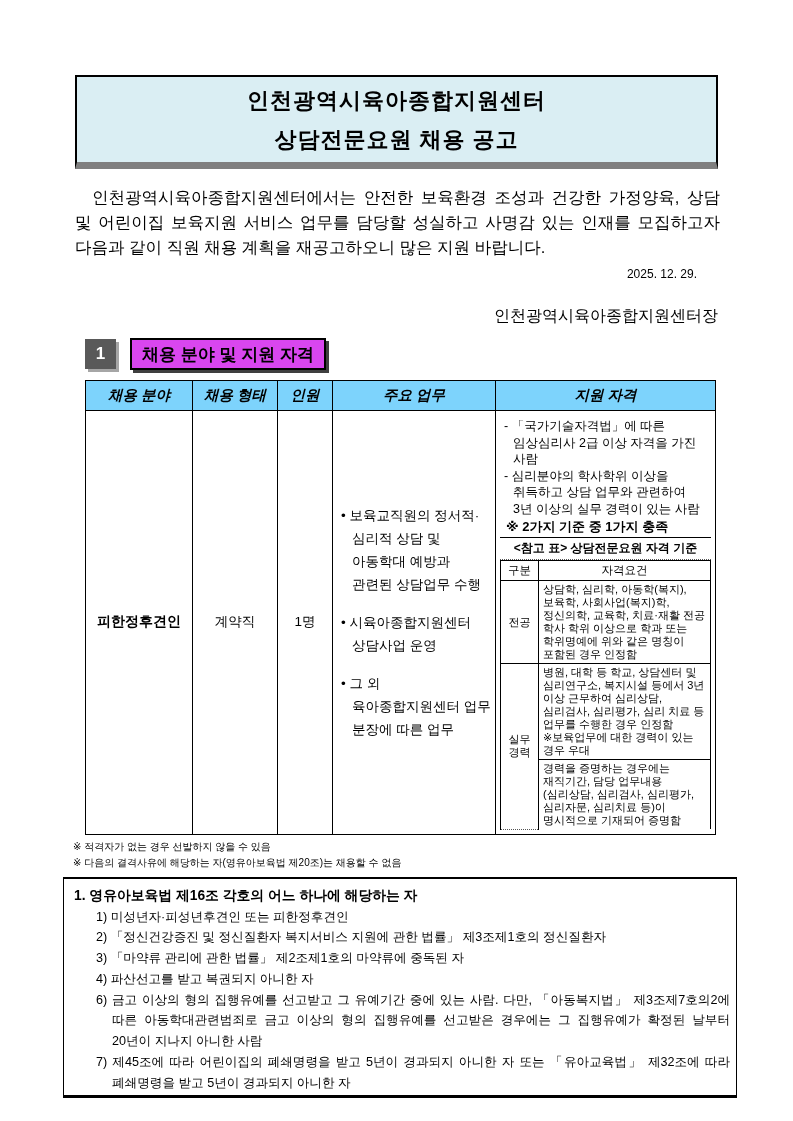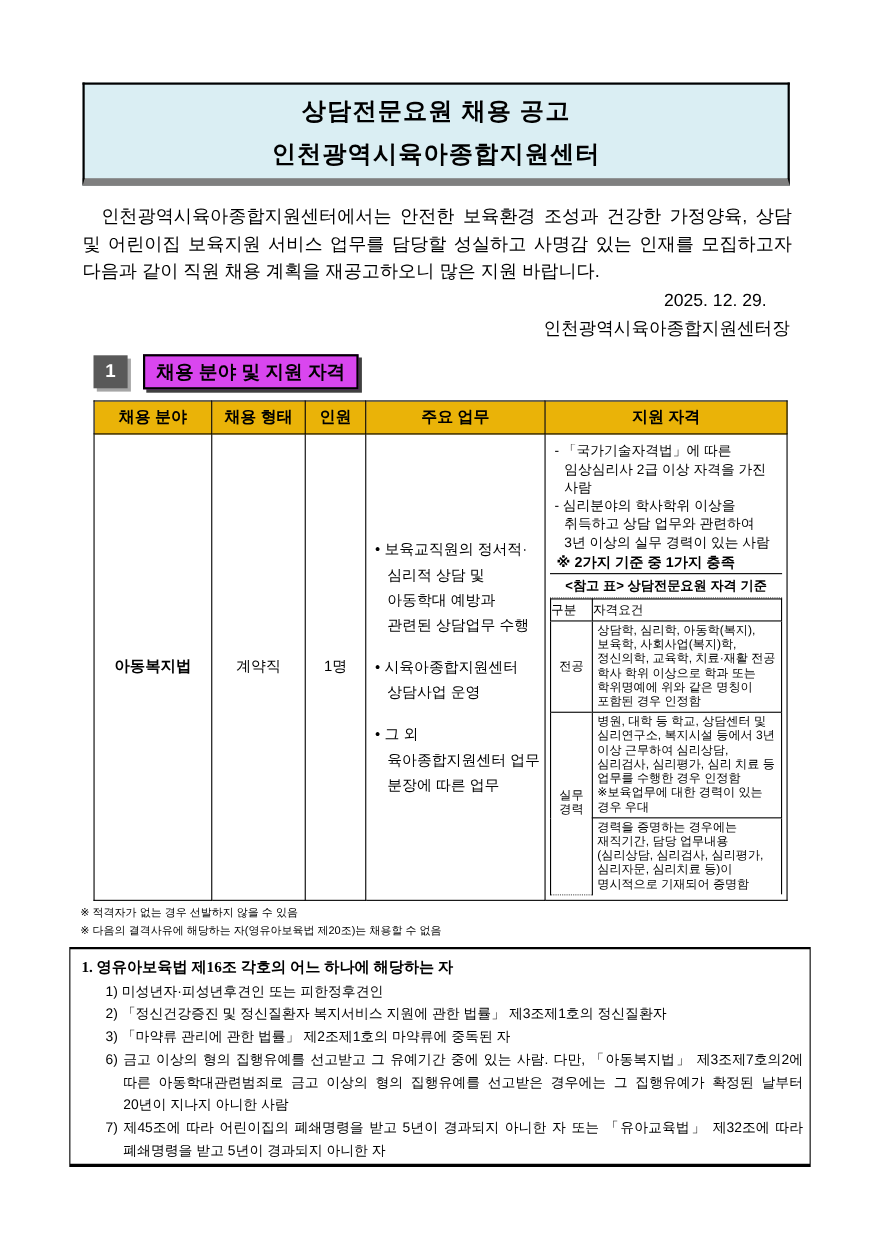--- a/index.html
+++ b/index.html
@@ -18,84 +18,84 @@
   }
   .header-box .t-line { font-size:22px; font-weight:bold; line-height:39px; letter-spacing:1px; }
 
   
   .intro {
     margin:16px 73px 0 75px;
     font-size:16.5px; line-height:25px;
     text-align:justify; word-break:keep-all;
     text-indent:17px; font-weight:500;
   }
-  .date-line { margin:1px 96px 0 0; text-align:right; font-size:16px; line-height:26px; }
+  .date-line { margin:1px 96px 16px 0; text-align:right; font-size:12px; line-height:26px; }
   .signer-line { margin:0 75px 0 0; text-align:right; font-size:16px; line-height:26px; }
 
   
   .section-header { margin:9px 0 0 85px; display:flex; align-items:stretch; height:32px; }
   .sec-badge {
     width:31px; height:30px; background:var(--badge-bg,#595959); color:#fff;
     font-size:17px; font-weight:bold; display:flex; align-items:center; justify-content:center;
     box-shadow:3px 3px 0 #a6a6a6; margin-top:1px;
   }
   .sec-title {
     margin-left:14px; border:2px solid #000; background:#d946ef;
     box-shadow:3px 3px 0 #3f3f3f;
     padding:3px 10px 2px 10px; font-size:17px; font-weight:bold; line-height:23px;
   }
 
   
   table.recruit { margin:10px 0 0 85px; width:630px; border-collapse:collapse; table-layout:fixed; }
   table.recruit th, table.recruit td { border:1px solid #000; }
   table.recruit { border:1.5px solid #000; }
-  table.recruit thead th { font-size:14.5px; font-weight:bold; text-align:center; height:30px; background:#eab308; }
+  table.recruit thead th { font-size:14.5px; font-weight:bold; text-align:center; height:30px; background:#7dd3fc;font-style:italic; }
   td.c-field { text-align:center; font-weight:bold; font-size:14px; vertical-align:middle; }
   td.c-type, td.c-count { text-align:center; font-size:13.5px; vertical-align:middle; }
   td.c-duties { vertical-align:middle; padding:6px 4px 6px 8px; font-size:13.5px;margin-left:40px; }
   .duty { line-height:23px; padding-left:11px; text-indent:-11px; margin-bottom:15px; word-break:keep-all; }
   .duty:last-child { margin-bottom:0; }
 
   td.c-qual { vertical-align:top; padding:4px; font-size:12.5px; }
   .qual-top { padding:3px 3px 1px 4px; border-bottom:1.5px solid #000; }
   .dash-item { line-height:16.5px; padding-left:9px; text-indent:-9px; word-break:keep-all; }
   .qual-note { font-weight:bold; font-size:13px; line-height:19px; padding-left:2px; }
   .ref-title { text-align:center; font-weight:bold; font-size:12px; line-height:21px;
                border-bottom:1px dotted #555; }
   table.ref { width:100%; border-collapse:collapse; table-layout:fixed; font-size:11px; }
   table.ref th, table.ref td { border-bottom:1px dotted #555; }
-  table.ref th { font-weight:normal; text-align:left; font-size:11.5px; height:20px;margin-top:23px; }
+  table.ref th { font-weight:normal; text-align:center; font-size:11.5px; height:20px;margin-top:23px; }
   table.ref .vline { border-left:1px solid #000; }
   table.ref td { padding:2px 2px 2px 4px; line-height:13px; vertical-align:middle; word-break:keep-all; }
   table.ref td.lbl { text-align:center; padding:0; }
   table.ref tr:last-child td { border-bottom:none; }
   .ref-note { font-weight:normal; }
 
   
   .notes { margin:4px 0 0 73px; font-size:10px; }
   .note-line { line-height:16.5px; }
 
   
   .dq-box {
     margin:5px 0 0 63px; width:674px;
     border:1px solid #000; border-top-width:2px; border-bottom-width:3px;
     padding:4px 6px 1px 8px;
     word-break:keep-all;
   }
-  .dq-title { font-size:13.8px; font-weight:bold; line-height:22px; padding-left:2px; margin-top:2px;font-family:Liberation Serif, serif; }
+  .dq-title { font-size:13.8px; font-weight:bold; line-height:22px; padding-left:2px; margin-top:2px; }
   .dq-item { font-size:12.6px; line-height:20.8px; padding-left:40px; text-indent:-16px; text-align:justify; }
 </style>
 </head>
 <body>
 
 <div class="page">
 
   <div class="header-box">
+    <div class="t-line">인천광역시육아종합지원센터</div>
     <div class="t-line">상담전문요원 채용 공고</div>
-    <div class="t-line">인천광역시육아종합지원센터</div>
   </div>
 
   <p class="intro">인천광역시육아종합지원센터에서는 안전한 보육환경 조성과 건강한 가정양육, 상담 및 어린이집 보육지원 서비스 업무를 담당할 성실하고 사명감 있는 인재를 모집하고자 다음과 같이 직원 채용 계획을 재공고하오니 많은 지원 바랍니다.</p>
   <div class="date-line">2025. 12. 29.</div>
   <div class="signer-line">인천광역시육아종합지원센터장</div>
 
   <div class="section-header">
     <div class="sec-badge">1</div>
     <div class="sec-title">채용 분야 및 지원 자격</div>
   </div>
@@ -112,21 +112,21 @@
       <tr>
         <th>채용 분야</th>
         <th>채용 형태</th>
         <th>인원</th>
         <th>주요 업무</th>
         <th>지원 자격</th>
       </tr>
     </thead>
     <tbody>
       <tr>
-        <td class="c-field">아동복지법</td>
+        <td class="c-field">피한정후견인</td>
         <td class="c-type">계약직</td>
         <td class="c-count">1명</td>
         <td class="c-duties">
           <div class="duty">• 보육교직원의 정서적·심리적 상담 및 아동학대 예방과 관련된 상담업무 수행</div>
           <div class="duty">• 시육아종합지원센터 상담사업 운영</div>
           <div class="duty">• 그 외 육아종합지원센터 업무 분장에 따른 업무</div>
         </td>
         <td class="c-qual">
           <div class="qual-top">
             <div class="dash-item">- 「국가기술자격법」에 따른 임상심리사 2급 이상 자격을 가진 사람</div>
@@ -168,18 +168,19 @@
   <div class="notes">
     <div class="note-line">※ 적격자가 없는 경우 선발하지 않을 수 있음</div>
     <div class="note-line">※ 다음의 결격사유에 해당하는 자(영유아보육법 제20조)는 채용할 수 없음</div>
   </div>
 
   <div class="dq-box">
     <div class="dq-title">1. 영유아보육법 제16조 각호의 어느 하나에 해당하는 자</div>
     <div class="dq-item">1) 미성년자·피성년후견인 또는 피한정후견인</div>
     <div class="dq-item">2) 「정신건강증진 및 정신질환자 복지서비스 지원에 관한 법률」 제3조제1호의 정신질환자</div>
     <div class="dq-item">3) 「마약류 관리에 관한 법률」 제2조제1호의 마약류에 중독된 자</div>
+    <div class="dq-item">4) 파산선고를 받고 복권되지 아니한 자</div>
     <div class="dq-item">6) 금고 이상의 형의 집행유예를 선고받고 그 유예기간 중에 있는 사람. 다만, 「아동복지법」 제3조제7호의2에 따른 아동학대관련범죄로 금고 이상의 형의 집행유예를 선고받은 경우에는 그 집행유예가 확정된 날부터 20년이 지나지 아니한 사람</div>
     <div class="dq-item">7) 제45조에 따라 어린이집의 폐쇄명령을 받고 5년이 경과되지 아니한 자 또는 「유아교육법」 제32조에 따라 폐쇄명령을 받고 5년이 경과되지 아니한 자</div>
 
   </div>
 
 </div>
 
 </body></html>

